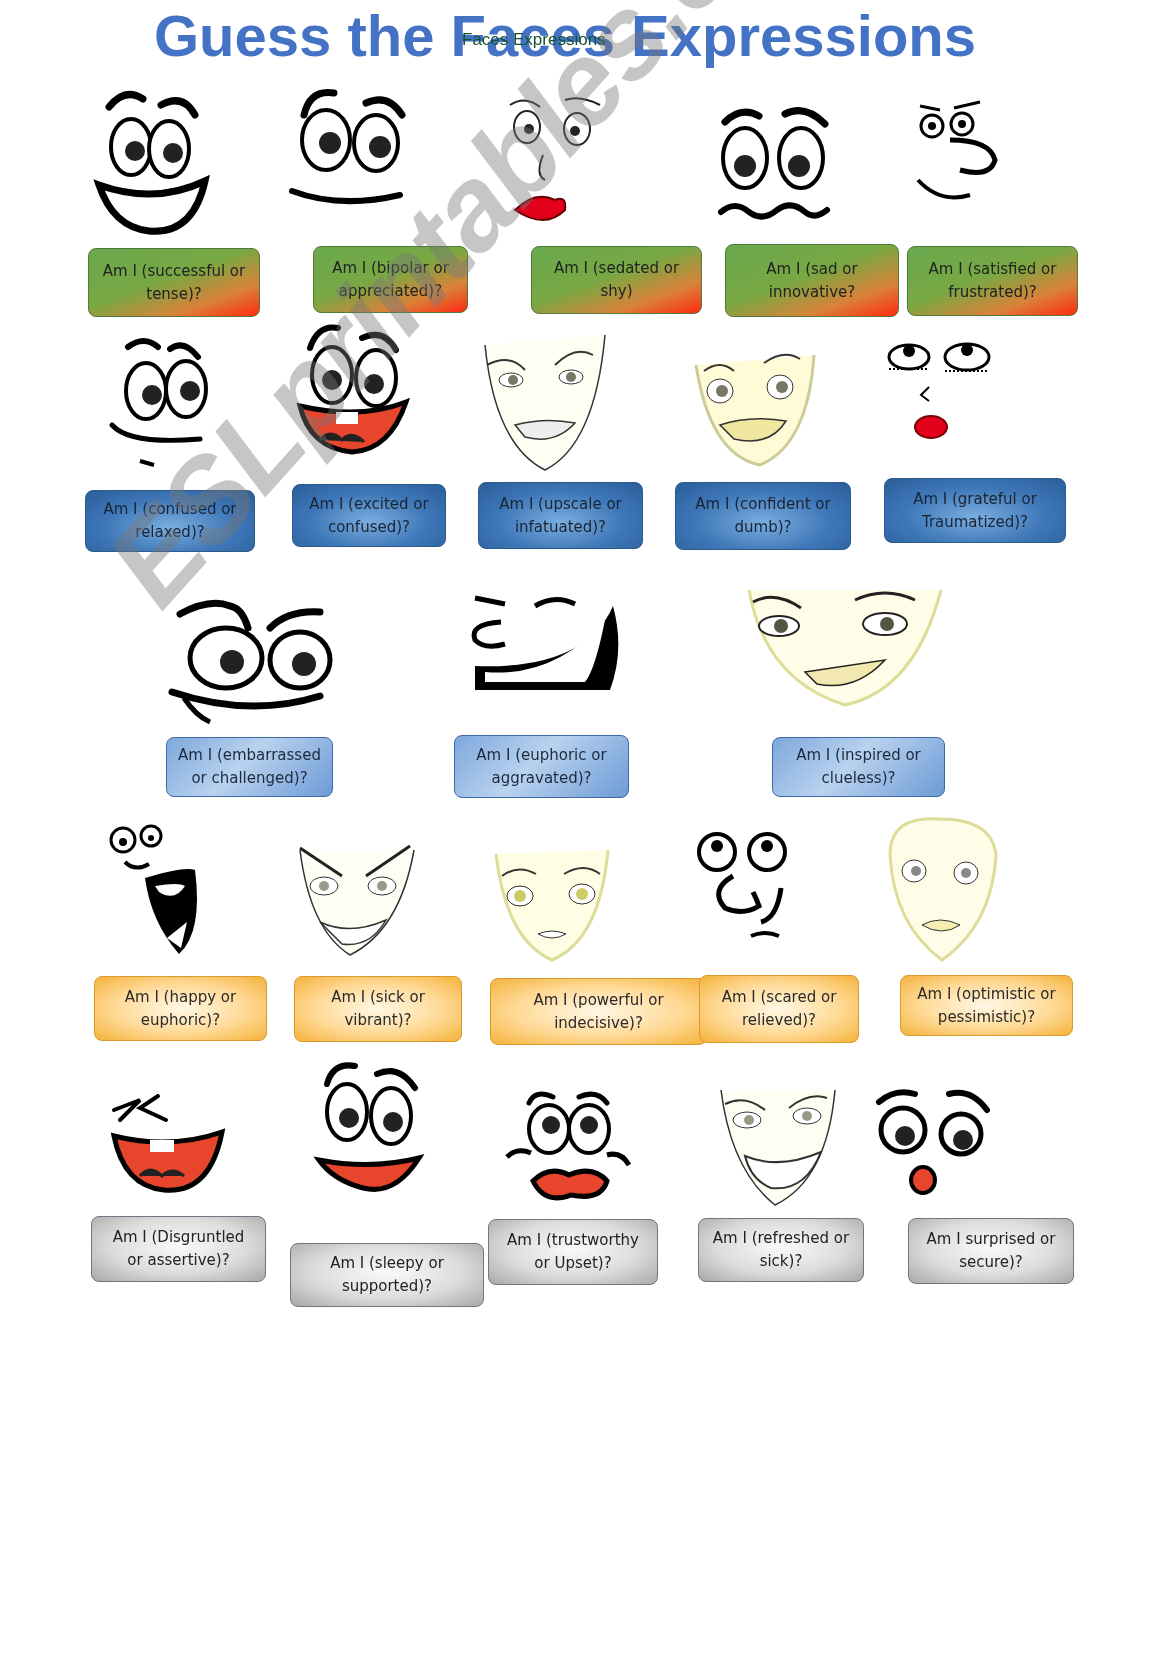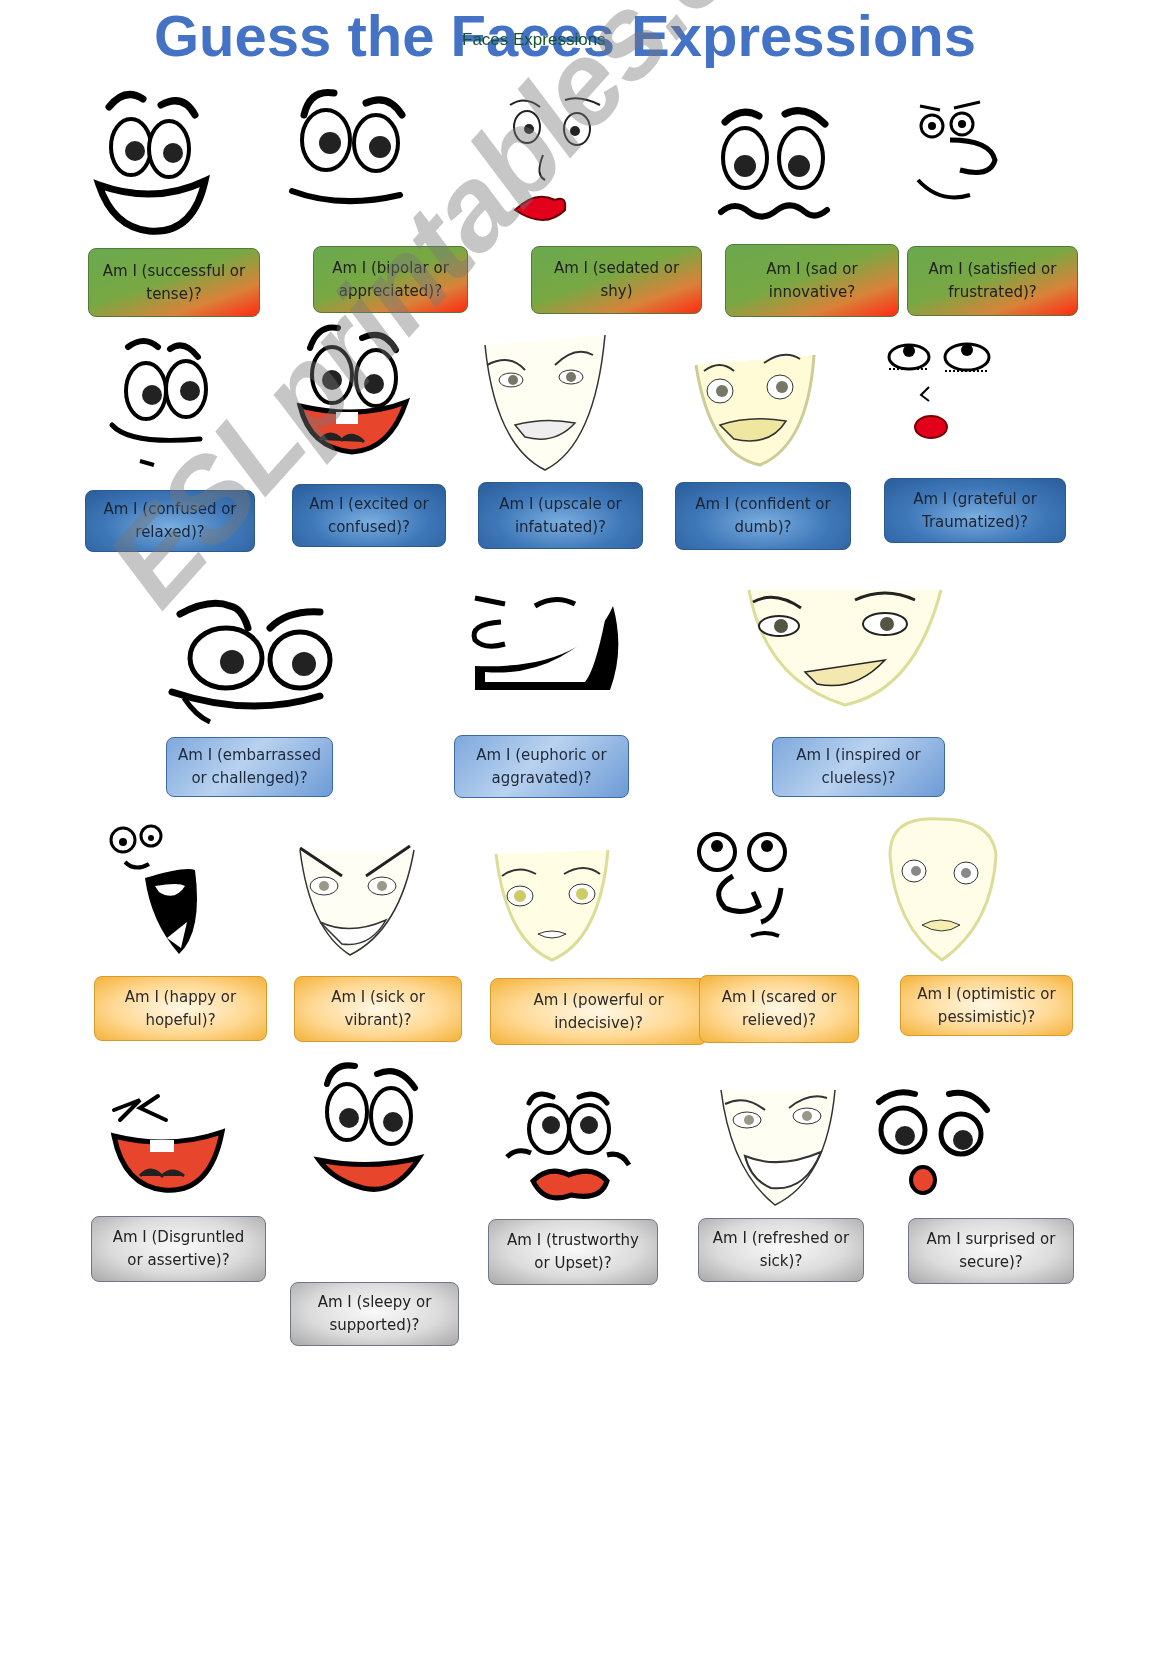--- a/index.html
+++ b/index.html
@@ -326,21 +326,21 @@
 <div class="label lblue" style="left:772px;top:737px;width:173px;height:60px">
   <div>
       <span>Am I (inspired or</span>
       <span>clueless)?</span>
     </div>
 </div>
 
 <div class="label yellow" style="left:94px;top:976px;width:173px;height:65px">
   <div>
       <span>Am I (happy or</span>
-      <span>hopeful)?</span>
+      <span>euphoric)?</span>
     </div>
 </div>
 <div class="label yellow" style="left:294px;top:976px;width:168px;height:66px">
   <div>
       <span>Am I (sick or</span>
       <span>vibrant)?</span>
     </div>
 </div>
 <div class="label yellow" style="left:490px;top:978px;width:217px;height:67px">
   <div>
@@ -360,21 +360,21 @@
       <span>pessimistic)?</span>
     </div>
 </div>
 
 <div class="label gray" style="left:91px;top:1216px;width:175px;height:66px">
   <div>
       <span>Am I (Disgruntled</span>
       <span>or assertive)?</span>
     </div>
 </div>
-<div class="label gray" style="left:290px;top:1282px;width:169px;height:64px">
+<div class="label gray" style="left:290px;top:1243px;width:194px;height:64px">
   <div>
       <span>Am I (sleepy or</span>
       <span>supported)?</span>
     </div>
 </div>
 <div class="label gray" style="left:488px;top:1219px;width:170px;height:66px">
   <div>
       <span>Am I (trustworthy</span>
       <span>or Upset)?</span>
     </div>

